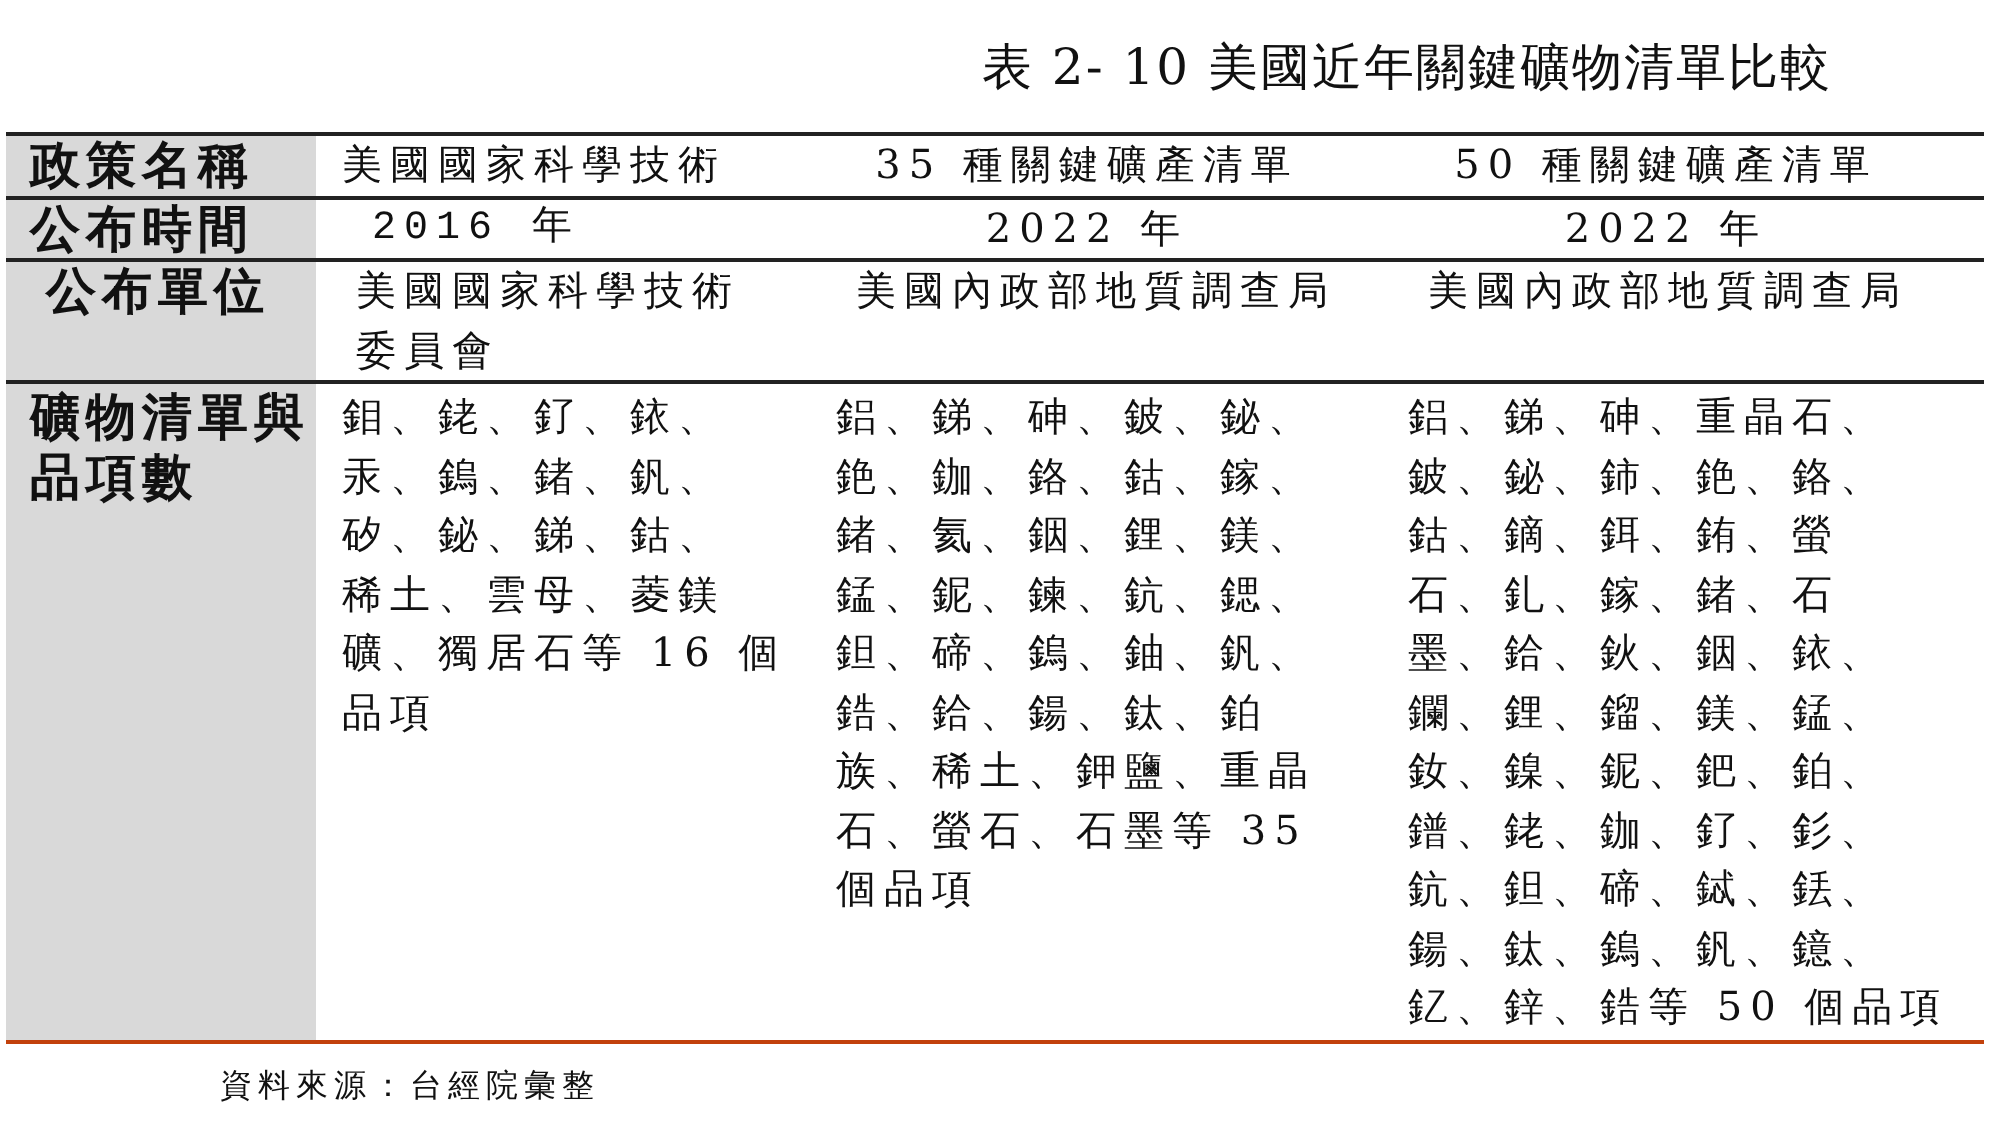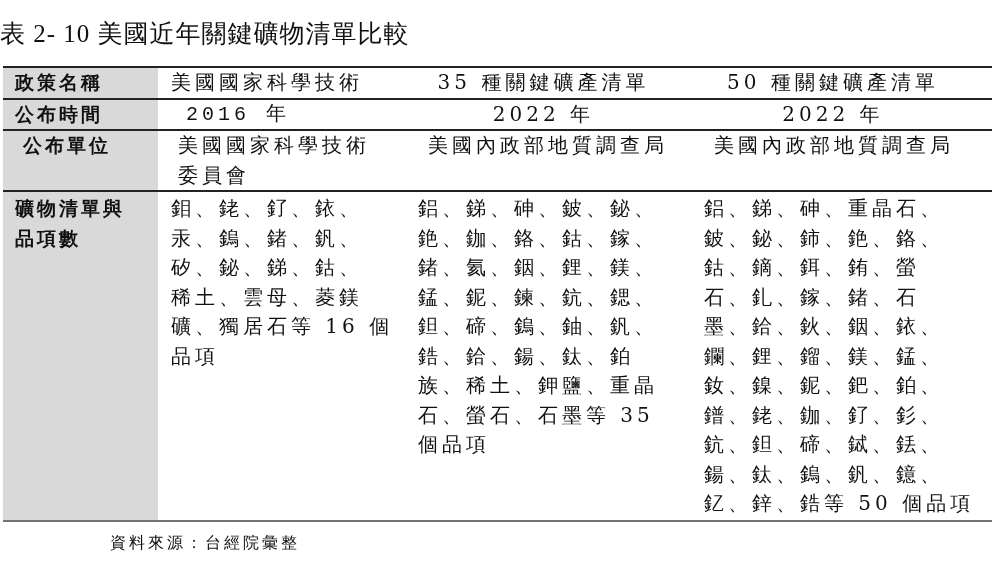--- a/index.html
+++ b/index.html
@@ -13,52 +13,51 @@
       position: relative;
       overflow: hidden;
       font-family: "DejaVu Serif", "Liberation Serif", serif;
       color: #111111;
     }
     .caption {
       position: absolute;
       top: 18px;
       left: 0;
       width: 916px;
-      text-align: left;
+      text-align: right;
       font-size: 25px;
       letter-spacing: 1px;
       line-height: 32px;
-      font-family: Liberation Serif, serif;
     }
     .tbl {
       position: absolute;
       left: 3px;
       top: 66px;
       width: 989px;
       border-collapse: collapse;
       table-layout: fixed;
       font-size: 20px;
     }
     .tbl td {
       padding: 0;
       vertical-align: top;
       line-height: 29.5px;
       letter-spacing: 4px;
     }
     .tbl tr.r-name td { border-top: 2px solid #222; border-bottom: 2px solid #222; height: 28px; }
     .tbl tr.r-time td { border-bottom: 2px solid #222; height: 28px; }
     .tbl tr.r-unit td { border-bottom: 2px solid #222; height: 59px; padding-left: 20px; }
-    .tbl tr.r-list td { border-bottom: 2px solid #737373; height: 326px; padding-top: 2px; }
+    .tbl tr.r-list td { border-bottom: 2px solid #c2410c; height: 326px; padding-top: 2px; }
     .tbl td.head {
       background: #d9d9d9;
       font-weight: bold;
       padding-left: 12px;
       font-family: "DejaVu Sans", "Liberation Sans", sans-serif;
       letter-spacing: 3px;
-      font-size: 19px;
+      font-size: 25px;
     }
     .tbl col.c0 { width: 155px; }
     .tbl col.c1 { width: 250px; }
     .tbl col.c2 { width: 286px; }
     .tbl col.c3 { width: 298px; }
     .tbl td.c1 { padding-left: 13px; }
     .tbl td.c2 { padding-left: 10px; }
     .tbl td.c3 { padding-left: 10px; }
     .tbl td.center { text-align: center; }
     .tbl td.c1.center { padding-left: 0; padding-right: 90px; font-family: Liberation Mono, monospace; }

